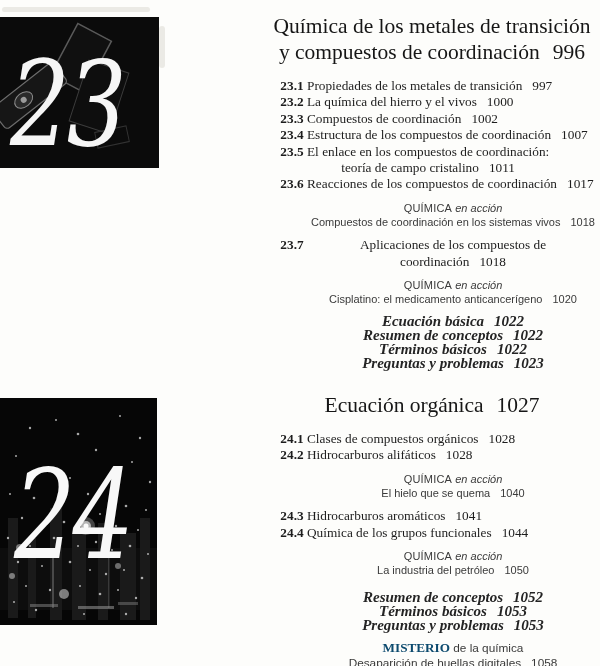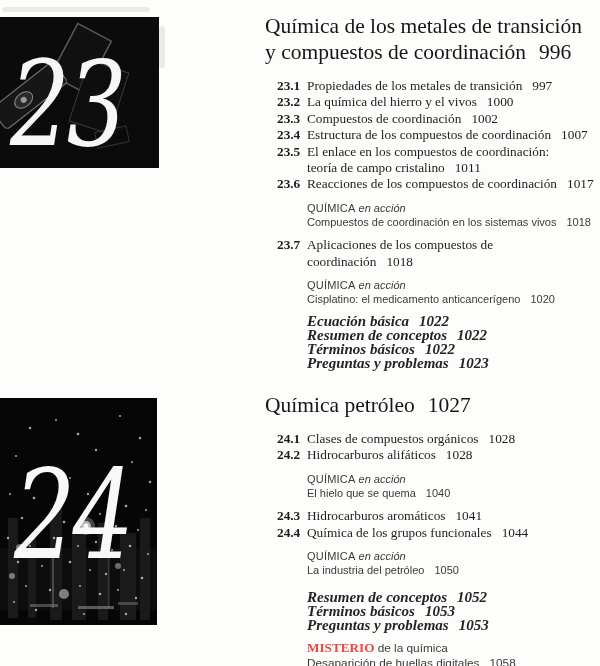--- a/index.html
+++ b/index.html
@@ -7,42 +7,42 @@
     width:600px;height:666px;position:relative;overflow:hidden;
     background:#fdfdfb;color:#1d1d1d;
     font-family:"Liberation Serif", serif;
   }
   
   .opener{position:absolute;left:0;text-align:right;}
   #img23{top:17px;width:159px;height:151px;}
   #img24{top:398px;width:157px;height:227px;}
   .smudge{position:absolute;background:#dddbd4;opacity:.55;border-radius:3px;}
   
-  .col{position:absolute;left:265px;width:334px;}
+  .col{position:absolute;left:265px;width:334px;text-align:center;}
   #col23{top:13px;}
   #col24{top:392px;}
   .ch-title{font-size:21.5px;line-height:26px;font-weight:normal;color:#161616;}
   .title-pg{margin-left:13px;}
   .sections{margin:13px 0 0 12px;}
   .sec{display:flex;font-size:13.3px;line-height:16.4px;}
   .sec .num{font-weight:bold;width:30px;flex:none;}
   .pg{margin-left:10px;}
   .qa{
     font-family:"Liberation Sans", sans-serif;font-size:11px;line-height:14.2px;
     color:#3a3a3a;margin:8px 0 8px 42px;
   }
   .qa .brand{letter-spacing:.2px;}
   .qa .suffix{font-style:italic;}
   .endmatter{margin:9px 0 0 42px;font-size:15px;line-height:13.8px;
     font-weight:bold;font-style:italic;color:#242424;}
   #col24 .endmatter{margin-top:14px;}
   .mystery{margin:7px 0 0 42px;font-family:"Liberation Sans", sans-serif;
     font-size:11.8px;line-height:14.2px;color:#3a3a3a;}
   .mystery .brand{font-family:"Liberation Serif", serif;font-weight:bold;
-    font-size:13.2px;color:#ef4444;}
+    font-size:13.2px;color:#0c4a6e;}
   .mystery .head{line-height:15px;}
   svg text{font-family:"DejaVu Serif","Liberation Serif",serif;}
 </style>
 </head>
 <body>
 
 <div class="smudge" style="left:2px;top:7px;width:148px;height:5px;"></div>
 <div class="smudge" style="left:159px;top:26px;width:6px;height:42px;"></div>
 
 <div class="opener" id="img23">
@@ -205,21 +205,21 @@
   <div class="endmatter">
     <div><span>Ecuación básica</span><span class="pg">1022</span></div>
     <div><span>Resumen de conceptos</span><span class="pg">1022</span></div>
     <div><span>Términos básicos</span><span class="pg">1022</span></div>
     <div><span>Preguntas y problemas</span><span class="pg">1023</span></div>
   </div>
 </div>
 
 <div class="col" id="col24">
   <div class="ch-title">
-    <span>Química petróleo</span><span class="title-pg">1027</span>
+    <span>Ecuación orgánica</span><span class="title-pg">1027</span>
   </div>
   <div class="sections">
     <div class="sec">
       <span class="num">24.1</span>
       <span class="t"><span>Clases de compuestos orgánicos</span><span class="pg">1028</span></span>
     </div>
     <div class="sec">
       <span class="num">24.2</span>
       <span class="t"><span>Hidrocarburos alifáticos</span><span class="pg">1028</span></span>
     </div>

